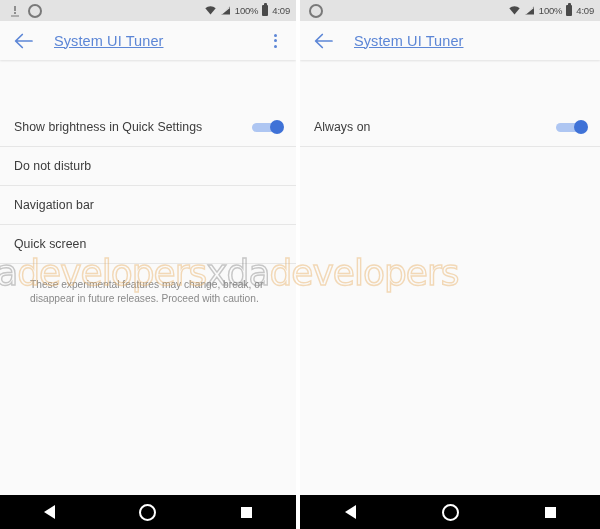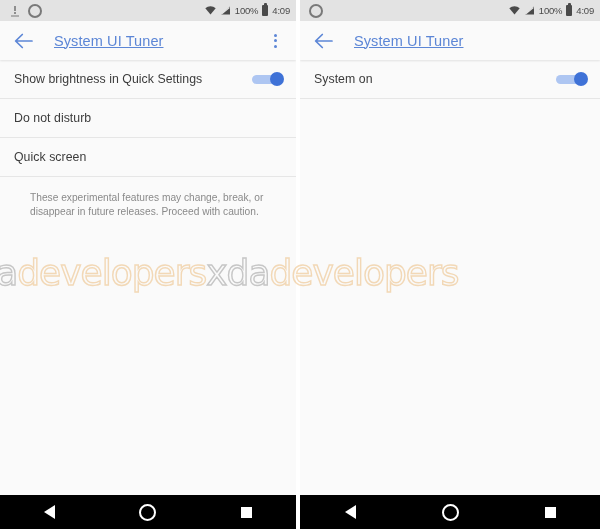--- a/index.html
+++ b/index.html
@@ -164,20 +164,21 @@
     background: #5c86d6;
     display: block;
   }
 
   
   .list {
     flex: 1;
     background: #fafafa;
     position: relative;
     z-index: 2;
+    margin-top: 48px;
   }
   .row {
     height: 39px;
     display: flex;
     align-items: center;
     padding: 0 13px 0 14px;
     border-bottom: 1px solid #e6e6e6;
     box-sizing: border-box;
     background: transparent;
     cursor: pointer;
@@ -342,20 +343,23 @@
         <span class="spacer"></span>
         <span class="switch">
           <span class="track"></span>
             <span class="thumb"></span>
         </span>
       </div>
       <div class="row">
         <span class="row-label">Do not disturb</span>
       </div>
       <div class="row">
+        <span class="row-label">Navigation bar</span>
+      </div>
+      <div class="row">
         <span class="row-label">Quick screen</span>
       </div>
       <div class="footer-note">These experimental features may change, break, or disappear in future releases. Proceed with caution.</div>
     </div>
 
     <div class="navbar">
       <span class="nav-btn">
           <span class="nav-back"></span>
         </span>
       <span class="nav-btn">
@@ -396,21 +400,21 @@
         <svg width="19" height="16" viewBox="0 0 19 16">
             <path d="M8.3 1.5 L1.6 8 L8.3 14.5 M1.8 8 L18 8" stroke="#5c86d6" stroke-width="1.7" fill="none" stroke-linecap="round" stroke-linejoin="round"></path>
           </svg>
       </span>
       <span class="toolbar-title">System UI Tuner</span>
       <span class="spacer"></span>
     </div>
 
     <div class="list">
       <div class="row">
-        <span class="row-label">System on</span>
+        <span class="row-label">Always on</span>
         <span class="spacer"></span>
         <span class="switch">
           <span class="track"></span>
             <span class="thumb"></span>
         </span>
       </div>
     </div>
 
     <div class="navbar">
       <span class="nav-btn">

